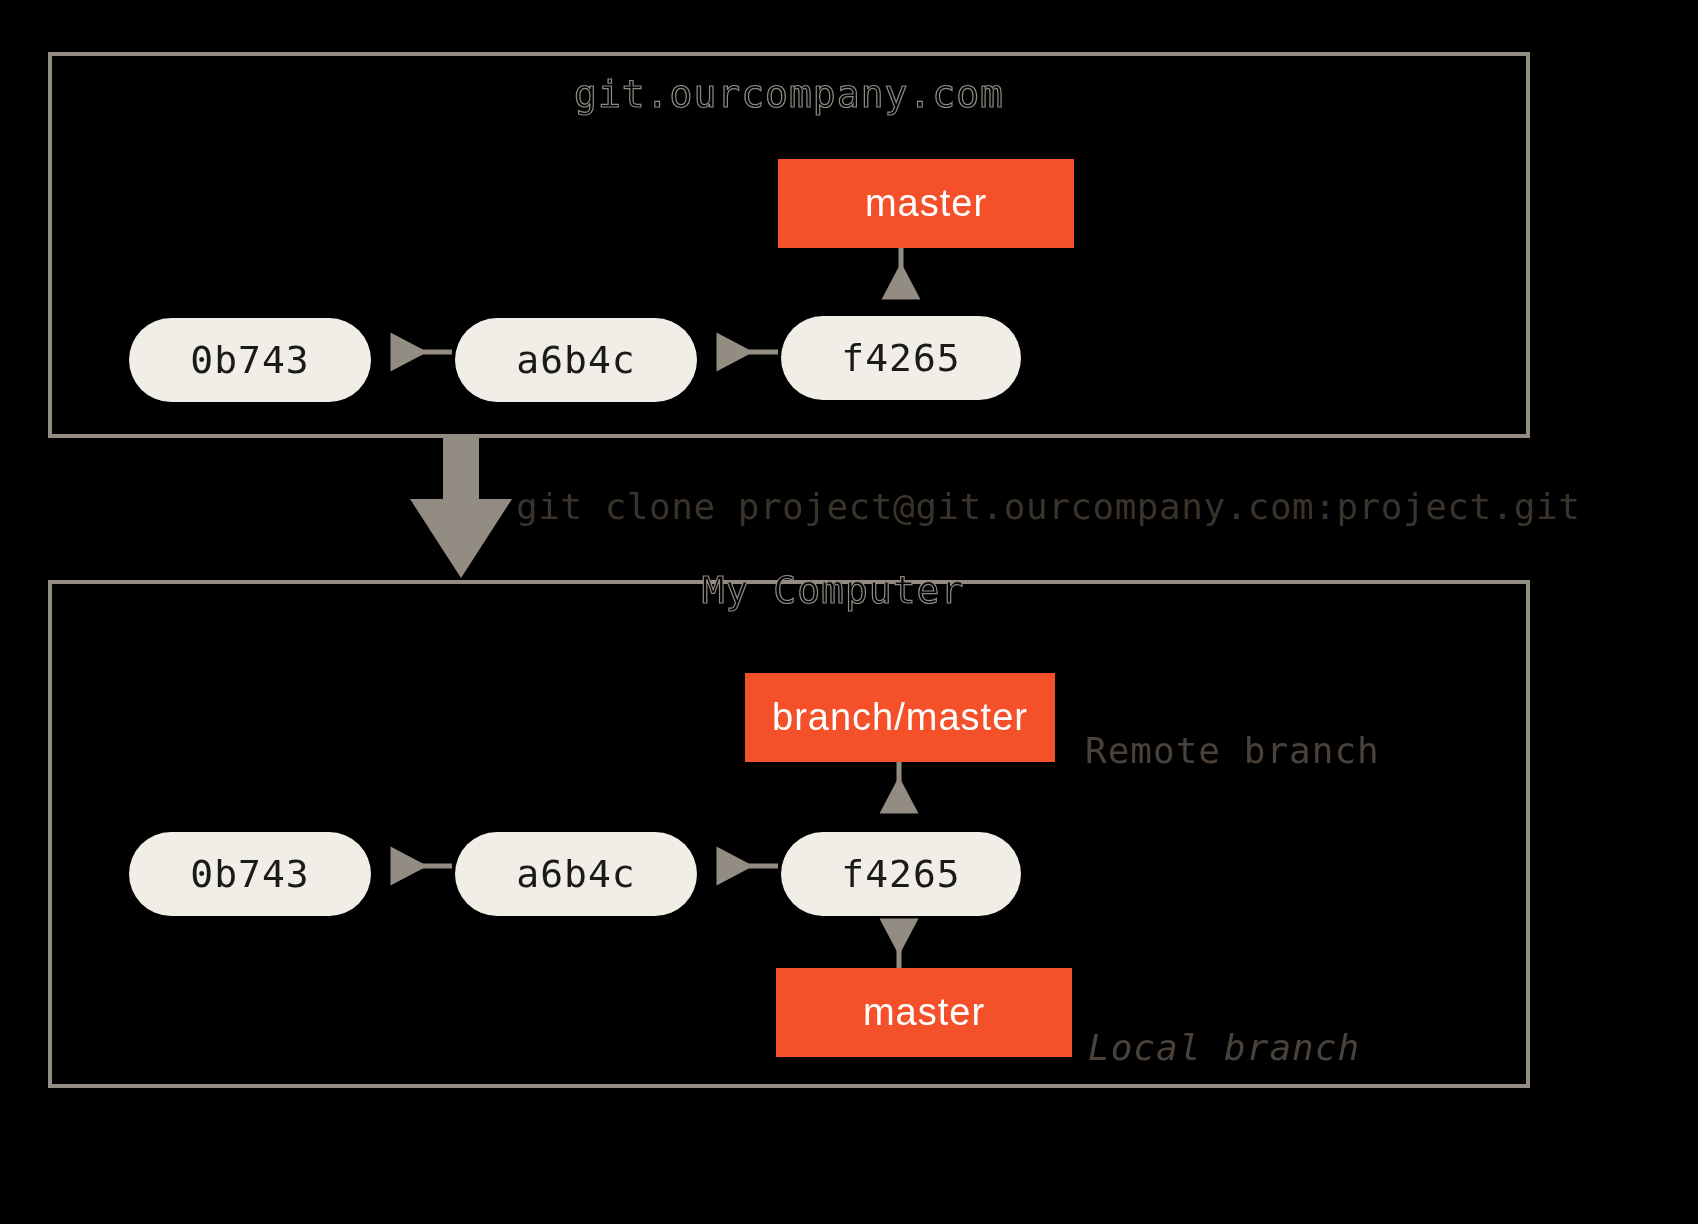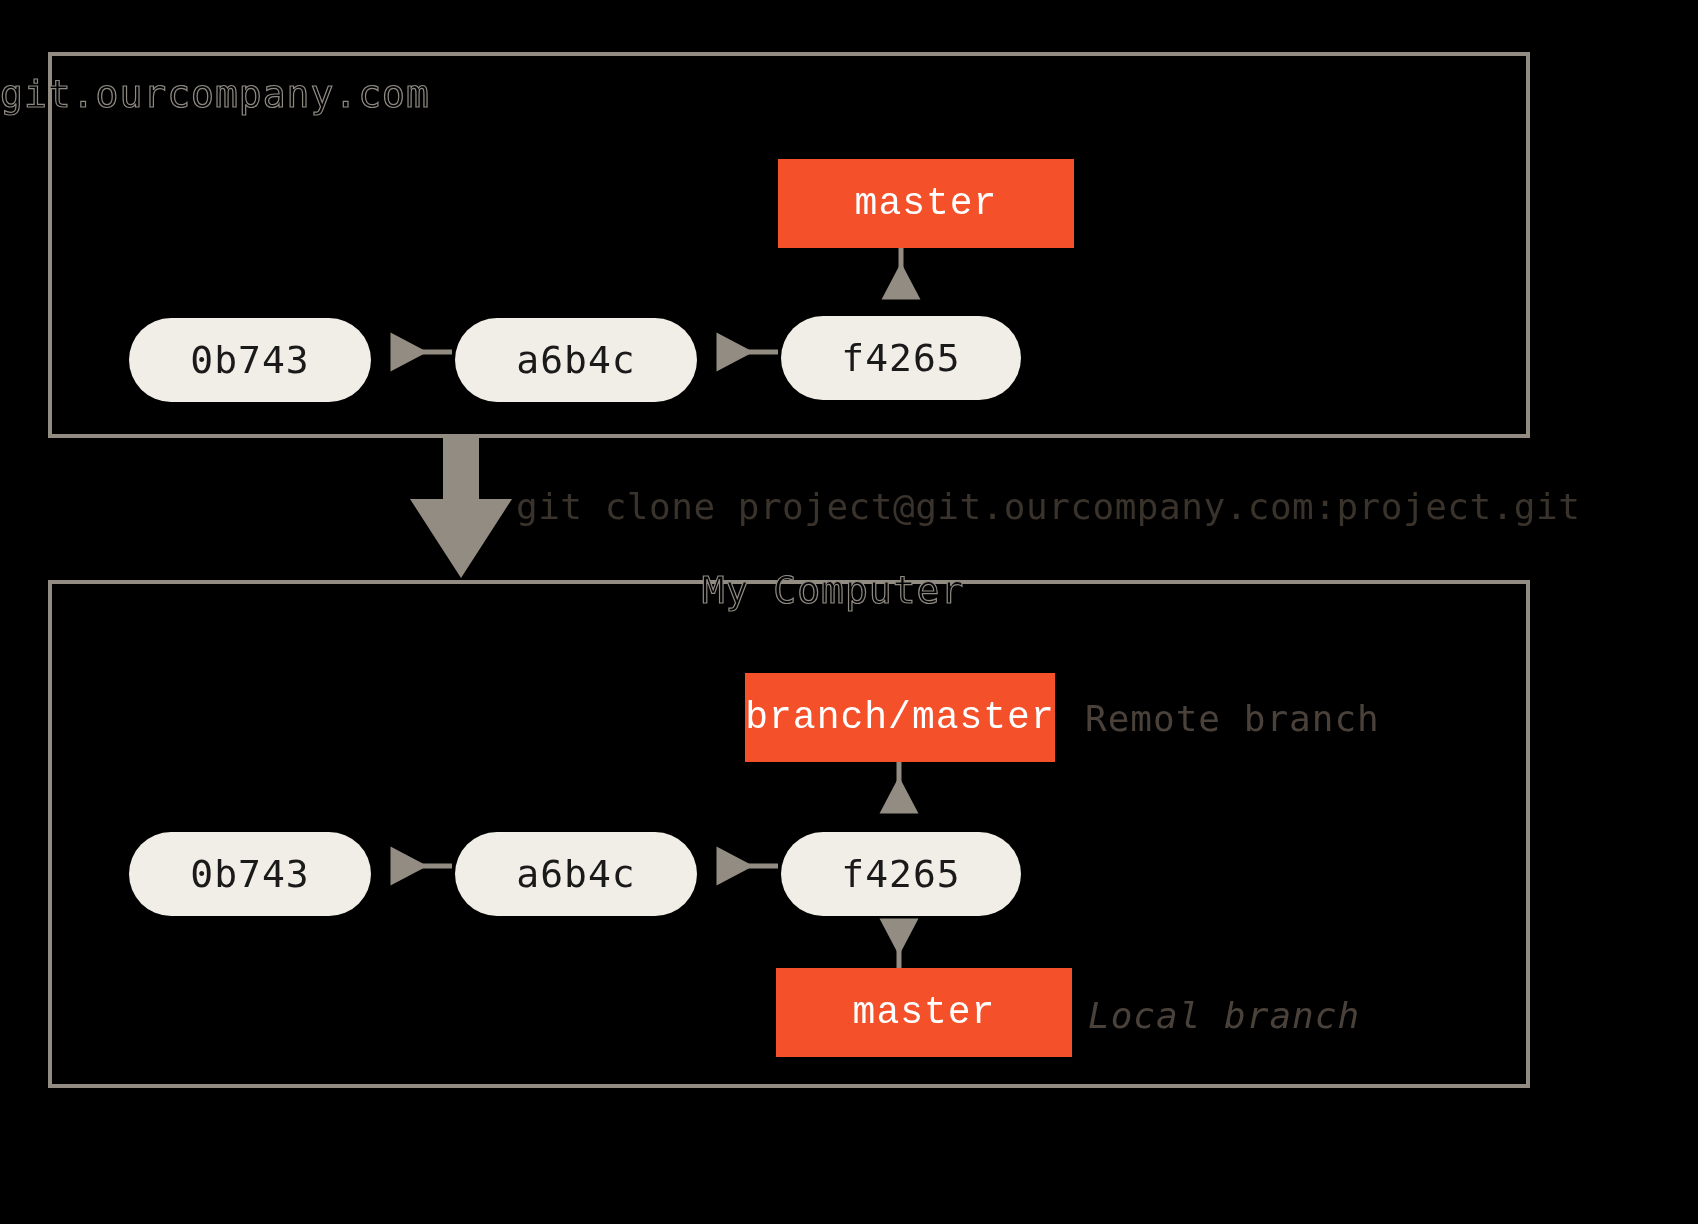--- a/index.html
+++ b/index.html
@@ -37,21 +37,21 @@
   .panel-title {
     position: absolute;
     font-size: 38px;
     letter-spacing: 1px;
     white-space: nowrap;
     color: #000000;
     -webkit-text-stroke: 1.2px #8f8a82;
     text-shadow: 0 0 0 #000;
     font-family: "DejaVu Sans Mono", "Liberation Mono", monospace;
   }
-  #title-remote { left: 0; top: 72px;  width: 1578px; text-align: left; }
+  #title-remote { left: 0; top: 72px;  width: 1578px; text-align: center; }
   #title-local  { left: 0; top: 568px; width: 1578px; text-align: center; padding-left: 44px; }
 
   
   .commit {
     position: absolute;
     height: 84px;
     border-radius: 42px;
     background: #F0EEE6;
     color: #1a1a1a;
     font-size: 38px;
@@ -66,31 +66,32 @@
   
   .branch-box {
     position: absolute;
     background: #F4502A;
     color: #FFFFFF;
     font-size: 38px;
     display: flex;
     align-items: center;
     justify-content: center;
     letter-spacing: 1px;
-    font-family: Liberation Mono, monospace;
+    font-family: Liberation Sans, sans-serif;
   }
 
   
   .annotation {
     position: absolute;
     font-size: 36px;
     color: #4a423a;
     white-space: nowrap;
     letter-spacing: 1px;
     font-family: "DejaVu Sans Mono", "Liberation Mono", monospace;
+    margin-top: 32px;
   }
 
   
   #clone-caption {
     position: absolute;
     left: 516px;
     top: 486px;
     font-size: 36px;
     color: #3a332c;
     white-space: nowrap;

